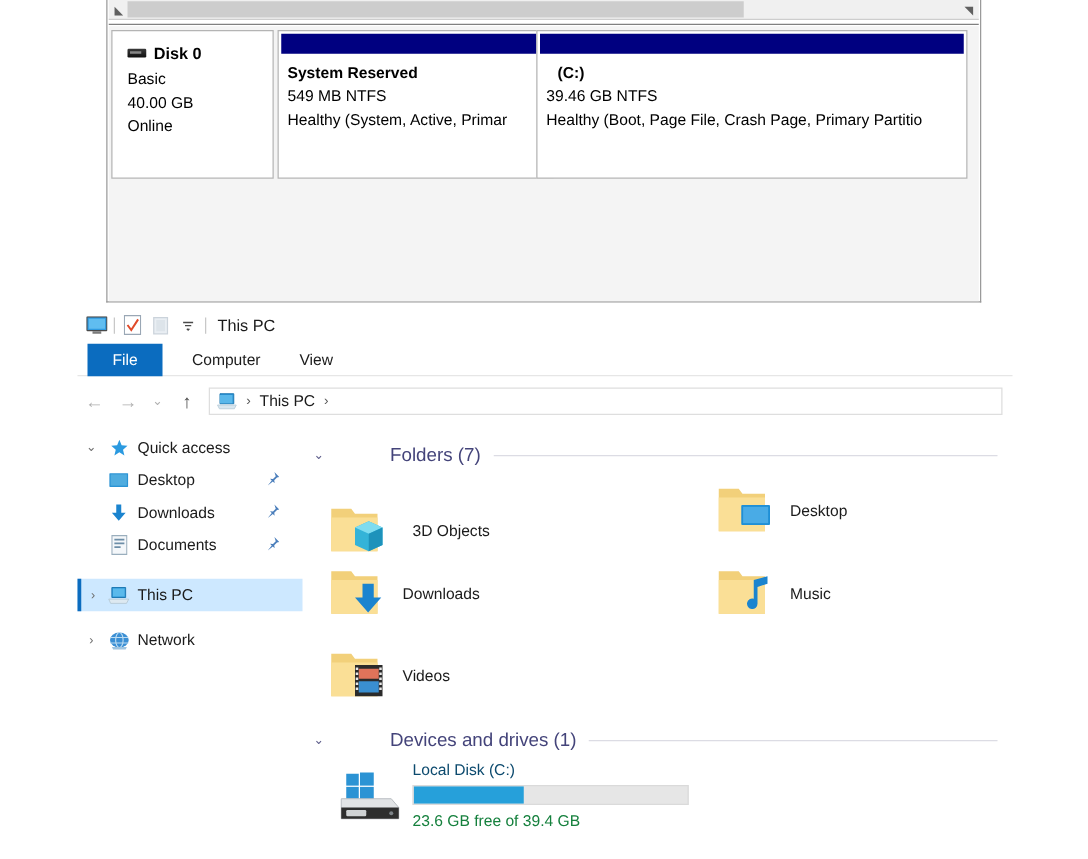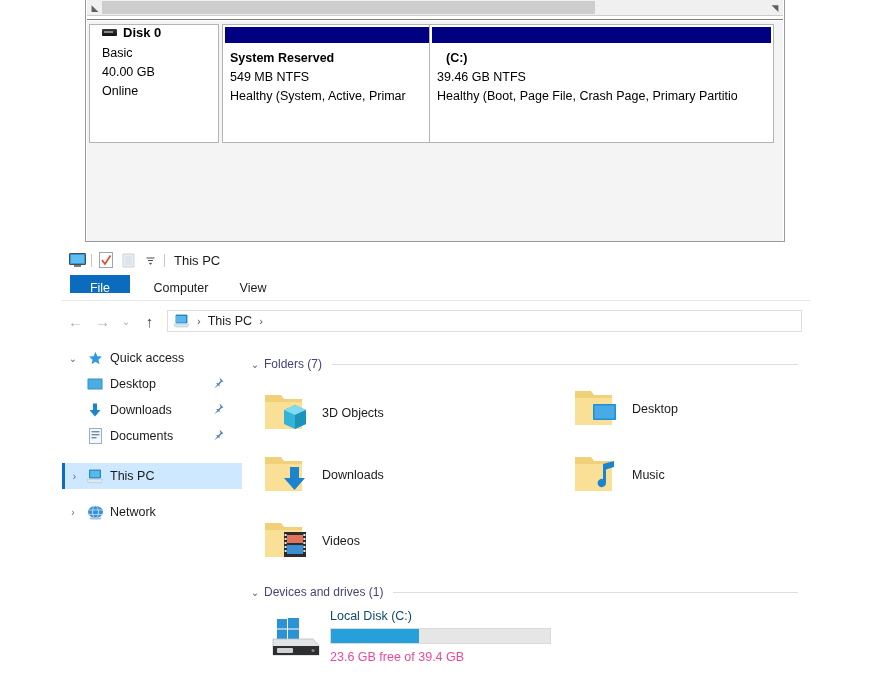--- a/index.html
+++ b/index.html
@@ -89,21 +89,21 @@
   }
   #disk-info {
     position: absolute;
     left: 0px;
     top: 0px;
     width: 130px;
     height: 119px;
     background: #ffffff;
     border: 1px solid #b4b4b4;
     box-sizing: border-box;
-    padding: 0 0 0 12px;
+    padding: 10px 0 0 12px;
   }
   .disk-title-row {
     display: flex;
     align-items: center;
     gap: 6px;
     margin-bottom: 4px;
   }
   .disk-icon {
     width: 15px;
     height: 7px;
@@ -201,21 +201,21 @@
     position: absolute;
     left: 0; top: 30px;
     width: 100%;
     height: 26px;
     border-bottom: 1px solid #e6e6e6;
     box-sizing: border-box;
   }
   .rtab {
     position: absolute;
     top: 0;
-    height: 18px;
+    height: 26px;
     line-height: 26px;
     font-size: 12.5px;
     color: #1b1b1b;
     text-align: center;
     cursor: default;
   }
   .rtab.active {
     background: #0b6cbf;
     color: #ffffff;
   }
@@ -325,23 +325,24 @@
     height: 22px;
     margin-top: 8px;
   }
   .group-chev {
     width: 18px;
     text-align: center;
     font-size: 10px;
     color: #5c5c8a;
   }
   .group-title {
-    font-size: 12px;
+    font-size: 15px;
     color: #44447a;
     white-space: nowrap;
+    margin-left: 48px;
   }
   .group-rule {
     flex: 1;
     height: 1px;
     background: #dcdce4;
     margin-left: 10px;
     margin-right: 12px;
   }
 
   .tile-grid {
@@ -398,21 +399,21 @@
     box-sizing: border-box;
     position: relative;
     overflow: hidden;
   }
   .drive-bar-fill {
     height: 100%;
     background: #26a0da;
   }
   .drive-sub {
     font-size: 12.5px;
-    color: #ec4899;
+    color: #15803d;
     margin-top: 6px;
   }
 </style>
 </head>
 <body>
 
 <div id="disk-mgmt">
 
   <div id="dm-scroll-track">
     <div id="dm-arrow-left" class="dm-arrow">◣</div>
@@ -602,21 +603,21 @@
   <div id="content">
 
     <div class="group-header">
       <span class="group-chev">⌄</span>
       <span class="group-title">Folders (7)</span>
       <span class="group-rule"></span>
     </div>
 
     <div class="tile-grid" style="height:202px">
 
-      <div class="tile" style="left:14px; top:4px;">
+      <div class="tile" style="left:14px; top:16px;gap:8px;">
         <span class="tile-icon">
           <svg width="50" height="46" viewBox="0 0 50 46">
             <path d="M3 5 h16 l3 4 h18 v30 h-37 z" fill="#f2d07a"></path>
             <path d="M3 12 h37 v27 h-37 z" fill="#fadf96"></path>
             <path d="M22 20 L33 15 L44 20 L44 34 L33 39 L22 34 Z" fill="#34b3d8"></path>
             <path d="M22 20 L33 25 L44 20 L33 15 Z" fill="#7fdcf0"></path>
             <path d="M33 25 L44 20 L44 34 L33 39 Z" fill="#1d92bb"></path>
           </svg>
         </span>
         <span class="tile-label">3D Objects</span>

